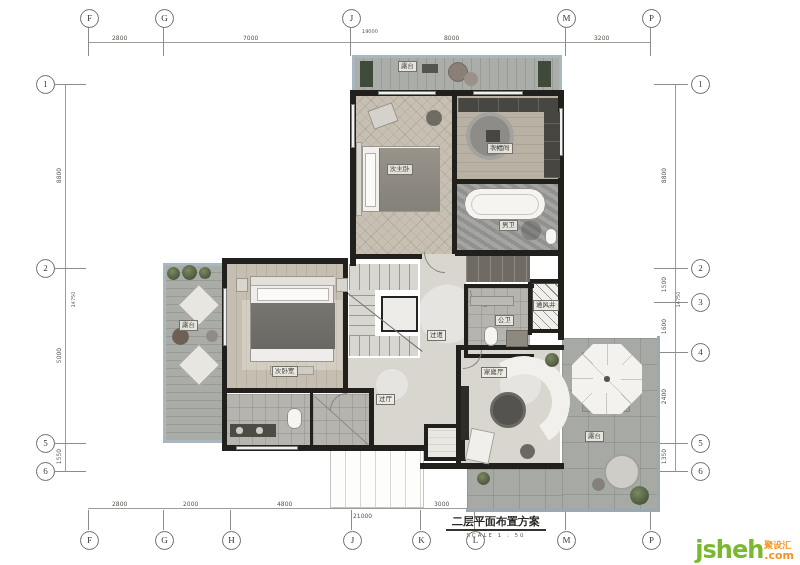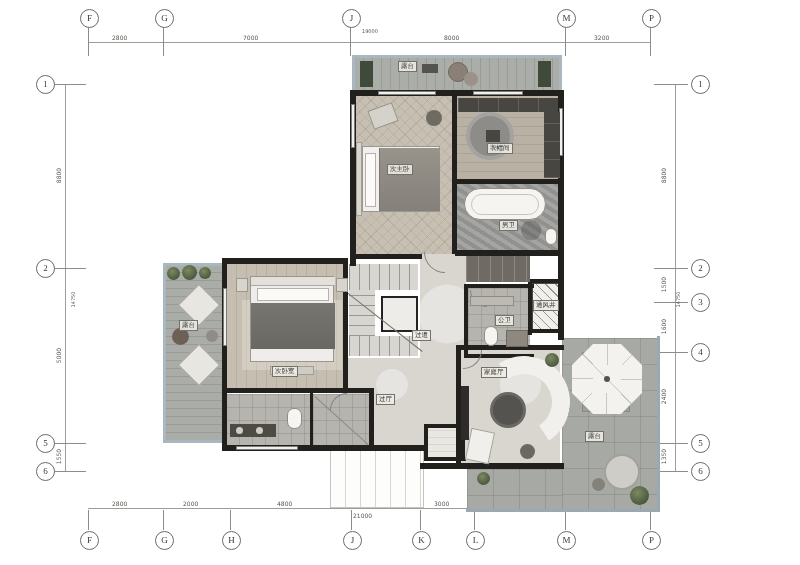--- a/index.html
+++ b/index.html
@@ -279,24 +279,38 @@
   <div class="furn" style="left:604px;top:376px;width:6px;height:6px;border-radius:50%;background:#55534f"></div>
   <div class="furn" style="left:604px;top:454px;width:36px;height:36px;border-radius:50%;background:#cfcdc8;border:2px solid #a3a19c"></div>
   <div class="furn" style="left:592px;top:478px;width:13px;height:13px;border-radius:50%;background:#84817b"></div>
   <div class="furn plant" style="left:630px;top:486px;width:19px;height:19px"></div>
   <div class="furn plant" style="left:477px;top:472px;width:13px;height:13px"></div>
 
   <div class="label" style="left:398px;top:61px">露台</div>
   <div class="label" style="left:387px;top:164px">次主卧</div>
   <div class="label" style="left:487px;top:143px">衣帽间</div>
   <div class="label" style="left:499px;top:220px">男卫</div>
-  <div class="label" style="left:412px;top:330px">过道</div>
+  <div class="label" style="left:427px;top:330px">过道</div>
   <div class="label" style="left:495px;top:315px">公卫</div>
   <div class="label" style="left:533px;top:300px">通风井</div>
   <div class="label" style="left:481px;top:367px">家庭厅</div>
   <div class="label" style="left:179px;top:320px">露台</div>
   <div class="label" style="left:272px;top:366px">次卧室</div>
   <div class="label" style="left:376px;top:394px">过厅</div>
   <div class="label" style="left:585px;top:431px">露台</div>
 
-
+  <div class="title-wrap">
+    <div class="title-text">二层平面布置方案</div>
+    <div class="title-scale">
+      <span>SCALE</span>
+      <span>1 : 50</span>
+    </div>
+  </div>
+
+  <div class="logo">
+    <span class="logo-brand">jsheh</span>
+    <span class="logo-stack">
+      <span class="logo-cn">聚设汇</span>
+      <span class="logo-com">.com</span>
+    </span>
+  </div>
 
 </div>
 
 </body></html>

